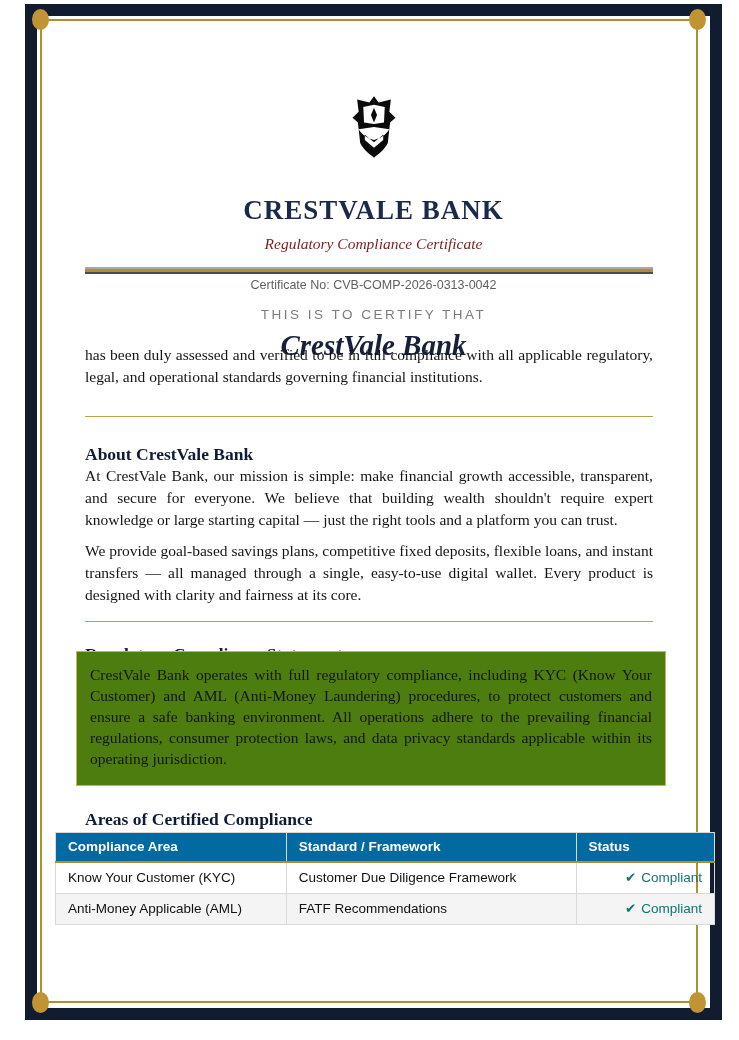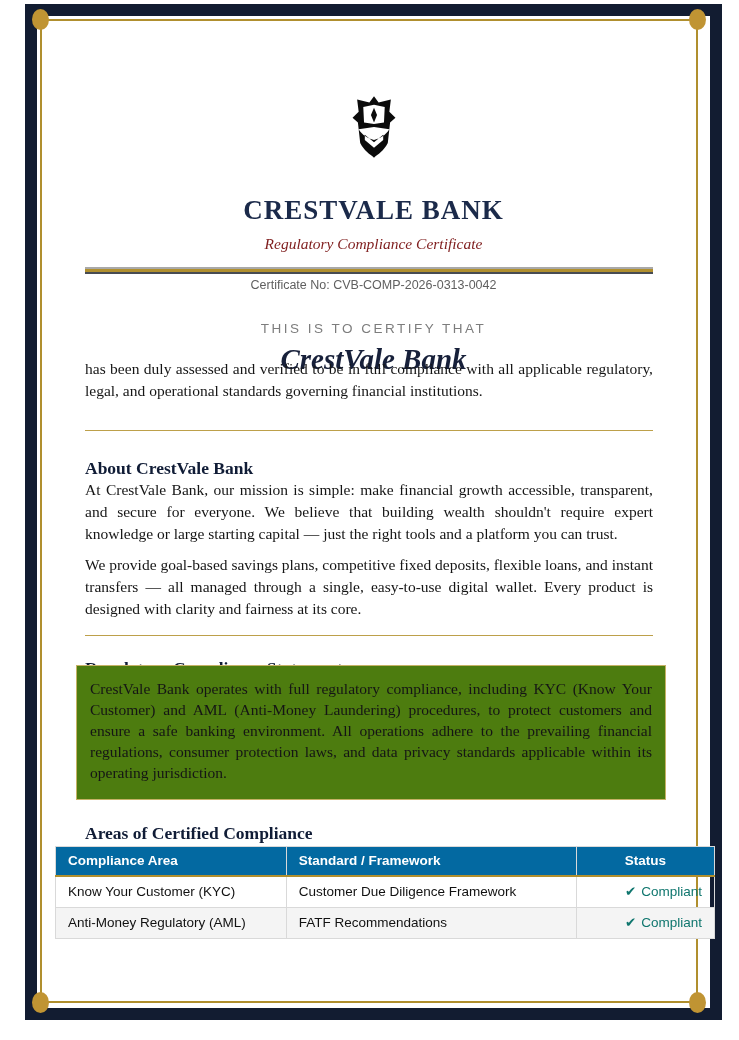--- a/index.html
+++ b/index.html
@@ -11,40 +11,40 @@
   .dot.tl{top:-7px;left:-5px}.dot.tr{top:-7px;right:4px}.dot.bl{bottom:-5px;left:-5px}.dot.br{bottom:-5px;right:4px}
   .content{position:relative;padding-top:78px;}
   .logo{display:block;margin:0 auto;width:46px;height:66px;}
   .bank-name{margin:36px 0 0;text-align:center;font-size:27px;line-height:28px;font-weight:bold;
              letter-spacing:1px;color:#1b2a4a;}
   .subtitle{margin-top:10px;text-align:center;font-style:italic;font-size:15.5px;line-height:19px;color:#7f1d1d;}
   .triple-divider{margin:14px 57px 0 48px;height:3px;background:#b08f2e;
                   border-top:2px solid #a9a9a9;border-bottom:2px solid #474b52;}
   .cert-no{margin-top:4px;text-align:center;font-family:"Liberation Sans","DejaVu Sans",sans-serif;
            font-size:12.5px;line-height:15px;color:#5f5f5f;}
-  .certify{margin-top:28px;text-align:center;font-family:"Liberation Sans","DejaVu Sans",sans-serif;
+  .certify{margin-top:14px;text-align:center;font-family:"Liberation Sans","DejaVu Sans",sans-serif;
            font-size:13.5px;line-height:16px;letter-spacing:2.5px;color:#7d7d7d;}
   .recipient{margin:7px 0 -16px;text-align:center;font-size:29px;line-height:30px;
              font-weight:bold;font-style:italic;color:#17203a;}
   .body-text{margin:0 57px 0 48px;font-size:15.5px;line-height:22px;text-align:justify;color:#151515;}
   .gold-hr{border:none;border-top:1px solid #bda04a;margin:28px 57px 0 48px;height:0;}
   .gold-hr.second{margin-top:15px;}
   .section-heading{margin:26px 57px 0 48px;font-size:17.5px;line-height:22px;font-weight:bold;color:#101c36;}
   .para1{margin-top:0;}
   .para2{margin-top:9px;}
   .rcs-heading{margin-top:22px;line-height:20px;margin-bottom:0;}
   .statement-box{position:relative;z-index:1;margin:-13px 44px 0 39px;background:#4d7c0f;
                  border:1px solid #c6b266;padding:12px 13px 16px;}
   .statement-box p{margin:0;font-size:15.5px;line-height:21px;text-align:justify;color:#151515;}
   .areas-heading{margin-top:23px;line-height:20px;margin-bottom:0;}
   .compliance-table{margin:3px 19px 0 18px;width:660px;border-collapse:collapse;
                     font-family:"Liberation Sans","DejaVu Sans",sans-serif;font-size:13.5px;}
   .compliance-table th{background:#0369a1;color:#fff;font-weight:bold;text-align:left;
                        padding:6px 12px;line-height:16px;border:1px solid #d9d9d9;border-bottom:2px solid #b08f2e;}
-  .compliance-table th.c-status{text-align:center;}
+  .compliance-table th.c-status{}
   .compliance-table td{padding:7px 12px;line-height:16px;border:1px solid #d9d9d9;color:#111;}
   .compliance-table tbody tr:nth-child(2){background:#f4f4f4;}
   .compliance-table td.status-cell{text-align:right;color:#0f766e;font-weight:normal;}
   .col-area{width:35%;} .col-std{width:44%;} .col-status{width:21%;}
   .check{margin-right:5px;}
 </style>
 </head>
 <body>
 
 <div class="cert">
@@ -97,21 +97,21 @@
           <th class="col-status c-status">Status</th>
         </tr>
       </thead>
       <tbody>
         <tr>
           <td>Know Your Customer (KYC)</td>
           <td>Customer Due Diligence Framework</td>
           <td class="status-cell"><span class="check">✔</span><span>Compliant</span></td>
         </tr>
         <tr>
-          <td>Anti-Money Regulatory (AML)</td>
+          <td>Anti-Money Applicable (AML)</td>
           <td>FATF Recommendations</td>
           <td class="status-cell"><span class="check">✔</span><span>Compliant</span></td>
         </tr>
       </tbody>
     </table>
 
   </div>
 </div>
 
 </body></html>

